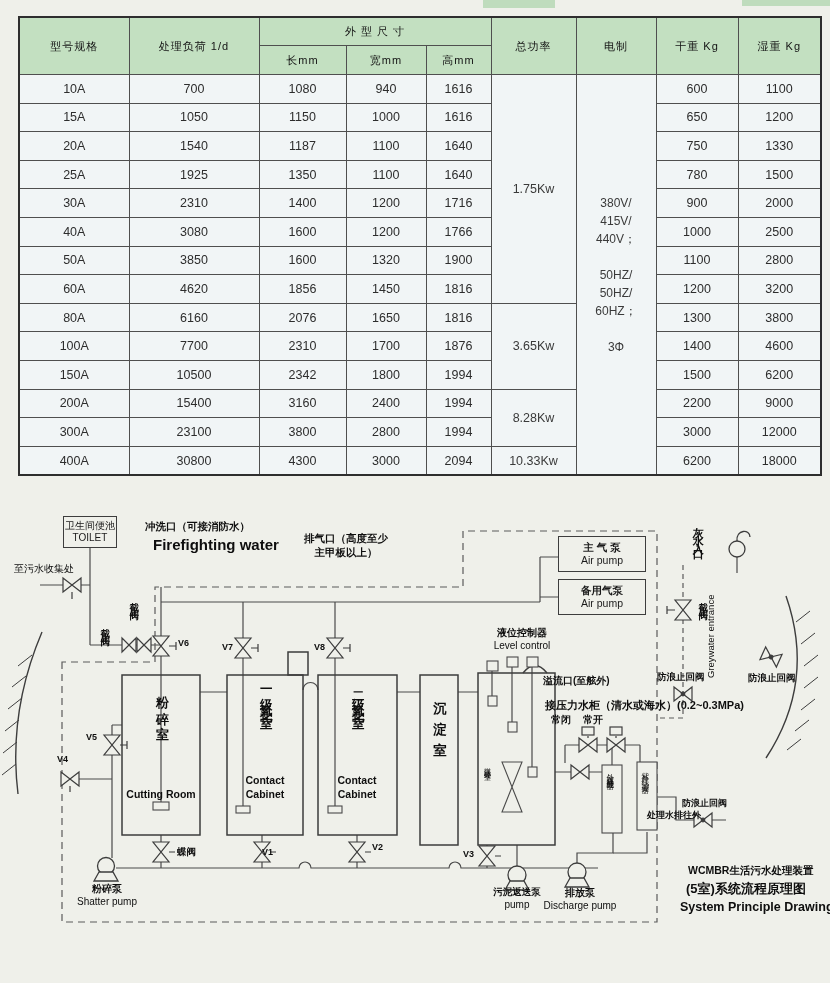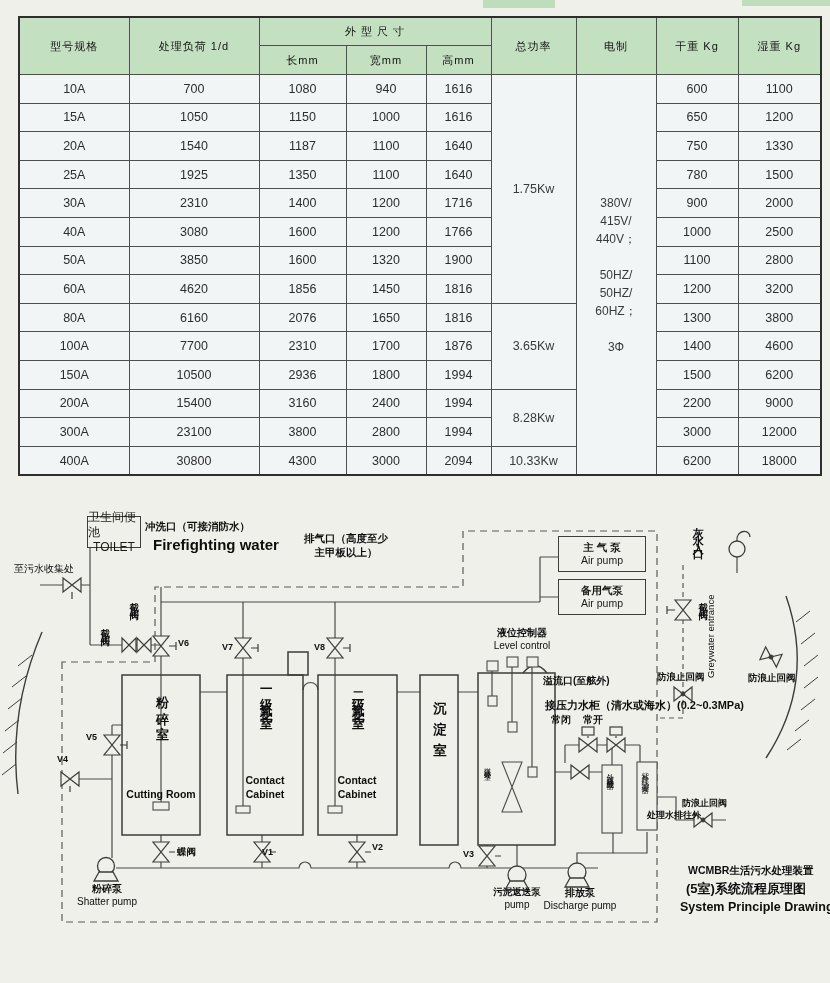--- a/index.html
+++ b/index.html
@@ -169,21 +169,21 @@
       <td>7700</td>
       <td>2310</td>
       <td>1700</td>
       <td>1876</td>
       <td>1400</td>
       <td>4600</td>
     </tr>
     <tr>
       <td>150A</td>
       <td>10500</td>
-      <td>2936</td>
+      <td>2342</td>
       <td>1800</td>
       <td>1994</td>
       <td>1500</td>
       <td>6200</td>
     </tr>
     <tr>
       <td>200A</td>
       <td>15400</td>
       <td>3160</td>
       <td>2400</td>
@@ -322,21 +322,21 @@
       <circle cx="577" cy="872" r="9"></circle>
       <path d="M570,878 L565,887 H589 L584,878 Z"></path>
     </g>
 
     <g stroke="#3d3d3d" stroke-width="1.3" fill="none">
       <circle cx="737" cy="549" r="8" fill="#eff0ea"></circle>
       <path d="M737,541 C736,529 750,529 750,537"></path>
     </g>
   </svg>
 
-  <div class="box" style="left:63px;top:26px;width:52px;height:30px;font-size:12px;margin-left:24px;">
+  <div class="box" style="left:63px;top:26px;width:52px;height:30px;font-size:10px;">
     <span>卫生间便池</span>
     <span>TOILET</span>
   </div>
   <div class="box" style="left:558px;top:46px;width:86px;height:34px;font-size:10.5px;">
     <span class="b">主 气 泵</span>
     <span>Air pump</span>
   </div>
   <div class="box" style="left:558px;top:89px;width:86px;height:34px;font-size:10.5px;">
     <span class="b">备用气泵</span>
     <span>Air pump</span>

